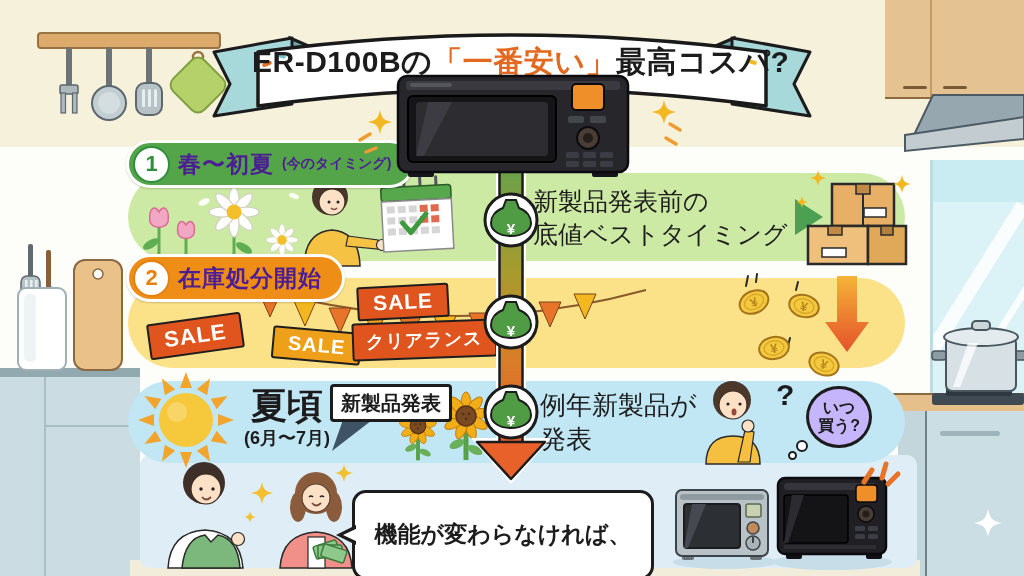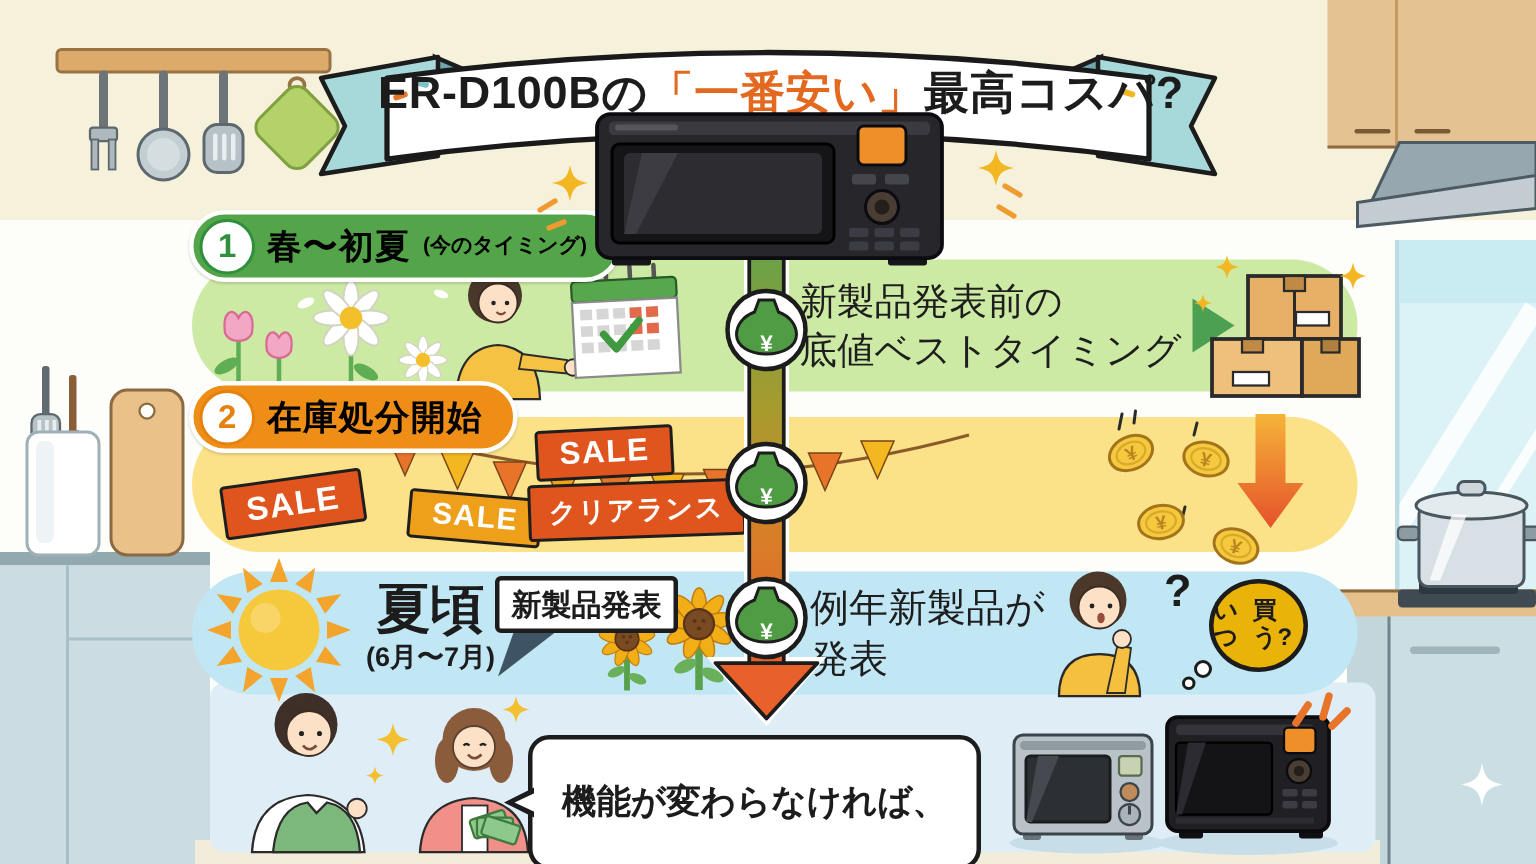--- a/index.html
+++ b/index.html
@@ -30,43 +30,43 @@
   .band2{top:278px;height:90px;background:#fbe288;}
   .band3{top:381px;height:82px;background:#c1e6f4;}
   .pill{position:absolute;display:flex;align-items:center;gap:8px;height:42px;border-radius:24px;
         border:3px solid #fff;padding:0 20px 0 4px;z-index:5;box-shadow:0 1px 2px rgba(0,0,0,.18);}
   .pill1{left:126px;top:140px;background:#54a54a;}
   .pill2{left:126px;top:254px;background:#ef8e17;}
   .pill .num{width:33px;height:33px;border-radius:50%;background:#fff;display:flex;align-items:center;
              justify-content:center;font-weight:800;font-size:22px;}
   .pill1 .num{color:#2f8f3c;border:2px solid #2f8f3c;}
   .pill2 .num{color:#e5820f;border:2px solid #e5820f;}
-  .pill .main{color:#000000;font-size:23px;font-weight:800;letter-spacing:1px;}
-  .pill .sub{color:#000000;font-size:14px;font-weight:700;}
+  .pill .main{color:#4c1d95;font-size:23px;font-weight:800;letter-spacing:1px;}
+  .pill .sub{color:#4c1d95;font-size:14px;font-weight:700;}
   .rtext{position:absolute;font-weight:400;color:#1e1e1e;line-height:1.3;z-index:4;}
   .rtext1{left:533px;top:185px;width:262px;font-size:25px;}
   .rtext2{left:538px;top:291px;width:250px;font-size:26px;}
   .rtext3{left:540px;top:389px;width:215px;font-size:26px;}
   .tri-right{left:795px;top:199px;width:0;height:0;border-top:18px solid transparent;
              border-bottom:18px solid transparent;border-left:28px solid #4ca052;z-index:4;}
   .tag{position:absolute;color:#fff;font-weight:800;border:2.5px solid #1e1e1e;border-radius:3px;
        padding:3px 14px;z-index:5;letter-spacing:1px;}
   .tag1{left:148px;top:318px;font-size:22px;background:#e0541e;transform:rotate(-8deg);}
   .tag2{left:272px;top:329px;font-size:20px;background:#efa01a;transform:rotate(5deg);}
   .tag3{left:357px;top:285px;font-size:21px;background:#e0541e;transform:rotate(-3deg);}
   .tag4{left:352px;top:321px;font-size:18px;background:#e0541e;transform:rotate(-2deg);padding:5px 12px;}
   .summer{left:232px;top:386px;width:110px;text-align:center;z-index:4;font-weight:800;}
   .summer .big{font-size:36px;line-height:1.1;}
   .summer .small{font-size:18px;}
   .callout{left:330px;top:384px;width:116px;height:32px;background:#fff;border:3px solid #1c1c1c;
            border-radius:4px;display:flex;align-items:center;justify-content:center;
            font-size:20px;font-weight:800;z-index:5;}
   .qmark{left:776px;top:378px;font-size:30px;font-weight:800;z-index:5;}
-  .thought{left:806px;top:386px;width:60px;height:56px;background:#eab308;border:3px solid #1c1c1c;
-           border-radius:50%;display:flex;align-items:center;justify-content:center;
+  .thought{left:806px;top:386px;width:60px;height:56px;background:#c4b5fd;border:3px solid #1c1c1c;
+           border-radius:50%;display:flex;flex-direction:column;align-items:center;justify-content:center;
            font-size:16px;font-weight:800;line-height:1.1;z-index:5;}
   .tdot{background:#fff;border:2px solid #1c1c1c;border-radius:50%;z-index:5;}
   
   .banner-text{left:252px;top:42px;width:520px;text-align:center;font-size:30px;font-weight:800;
                z-index:7;letter-spacing:.5px;white-space:nowrap;}
   .banner-text .hl{color:#e2691f;}
   
   .strip{left:140px;top:455px;width:777px;height:113px;background:#dfeef6;border-radius:10px;z-index:2;}
   .bubble{left:352px;top:477px;width:296px;height:84px;background:#fff;border:3.5px solid #1c1c1c;
           border-radius:14px;display:flex;flex-direction:column;align-items:center;justify-content:center;

